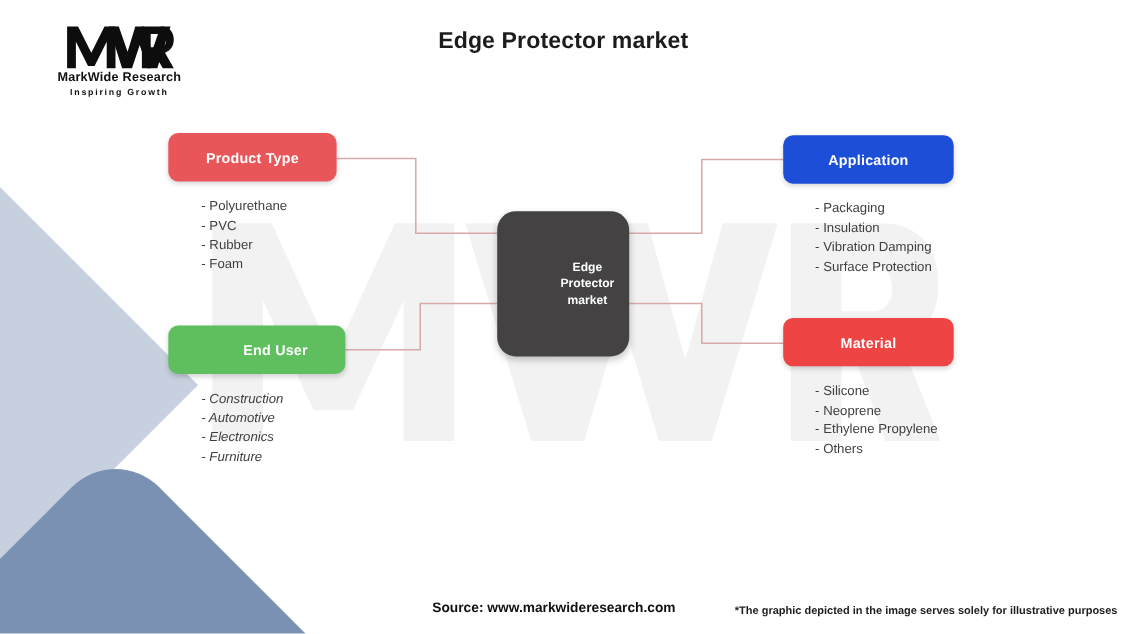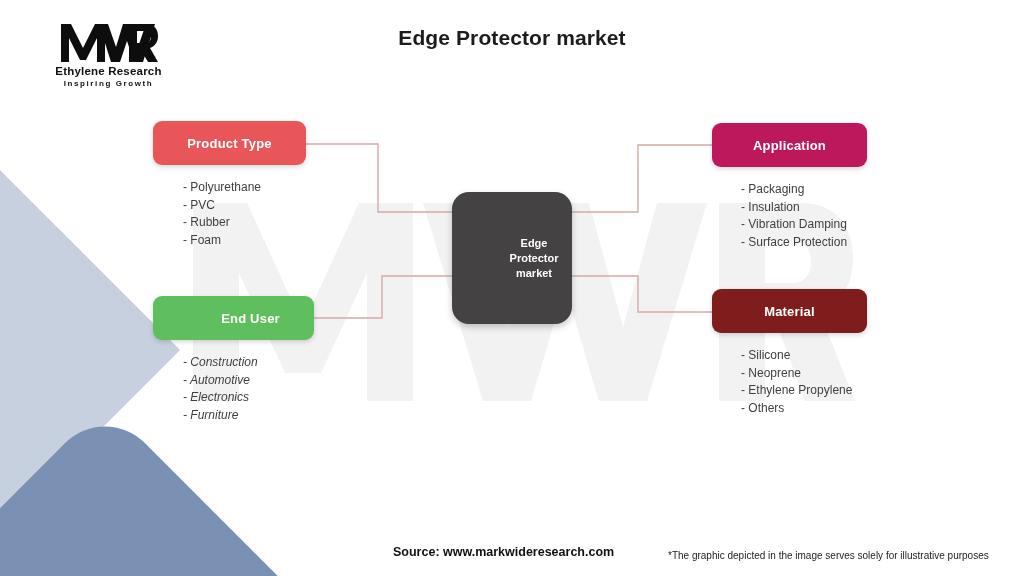--- a/index.html
+++ b/index.html
@@ -176,21 +176,21 @@
     font-size: 12.5px;
     font-weight: bold;
     color: #111111;
     white-space: nowrap;
   }
   #footer-disclaimer {
     position: absolute;
     left: 668px;
     top: 550px;
     font-size: 10px;
-    font-weight: normal;
+    font-weight: bold;
     color: #1d1d1d;
     white-space: nowrap;
   }
 </style>
 </head>
 <body>
 
 <div id="deco-layer">
   <div class="deco-shape-light"></div>
   <div class="deco-shape-dark"></div>
@@ -210,21 +210,21 @@
 </div>
 
 <div id="logo-block">
   <svg id="logo-mark" width="100" height="44" viewBox="0 0 100 44" xmlns="http://www.w3.org/2000/svg">
     <g fill="#0d0d0d">
       <path d="M2 42 L2 4 L12 4 L24 28 L36 4 L46 4 L46 42 L38 42 L38 18 L27 40 L21 40 L10 18 L10 42 Z"></path>
       <path d="M40 4 L49 4 L57 27 L64 4 L72 4 L79 27 L87 4 L96 4 L84 42 L75 42 L68 21 L61 42 L52 42 Z"></path>
       <path d="M70 4 L88 4 C95 4 99 9 99 16 C99 22 96 26 91 28 L99 42 L89 42 L82 30 L78 30 L78 42 L70 42 Z M78 11 L78 23 L86 23 C90 23 92 20 92 17 C92 13 90 11 86 11 Z"></path>
     </g>
   </svg>
-  <div class="logo-name">Ethylene Research</div>
+  <div class="logo-name">MarkWide Research</div>
   <div class="logo-tagline">Inspiring Growth</div>
 </div>
 
 <div id="page-title">Edge Protector market</div>
 
 <svg id="connectors" xmlns="http://www.w3.org/2000/svg">
   <g stroke="#d8a9a9" stroke-width="1.4" fill="none">
     <polyline points="306,144 378,144 378,212 452,212"></polyline>
     <polyline points="572,212 638,212 638,145 712,145"></polyline>
     <polyline points="314,318 382,318 382,276 452,276"></polyline>
@@ -238,21 +238,21 @@
   </div>
   <ul class="cat-list">
     <li>- Polyurethane</li>
     <li>- PVC</li>
     <li>- Rubber</li>
     <li>- Foam</li>
   </ul>
 </div>
 
 <div class="cat-group" id="group-application">
-  <div class="cat-box" style="background:#be185d;">
+  <div class="cat-box" style="background:#1d4ed8;">
     <span class="cat-title">Application</span>
   </div>
   <ul class="cat-list">
     <li>- Packaging</li>
     <li>- Insulation</li>
     <li>- Vibration Damping</li>
     <li>- Surface Protection</li>
   </ul>
 </div>
 
@@ -262,21 +262,21 @@
   </div>
   <ul class="cat-list">
     <li>- Construction</li>
     <li>- Automotive</li>
     <li>- Electronics</li>
     <li>- Furniture</li>
   </ul>
 </div>
 
 <div class="cat-group" id="group-material">
-  <div class="cat-box" style="background:#7f1d1d;">
+  <div class="cat-box" style="background:#ef4444;">
     <span class="cat-title">Material</span>
   </div>
   <ul class="cat-list">
     <li>- Silicone</li>
     <li>- Neoprene</li>
     <li>- Ethylene Propylene</li>
     <li>- Others</li>
   </ul>
 </div>
 

